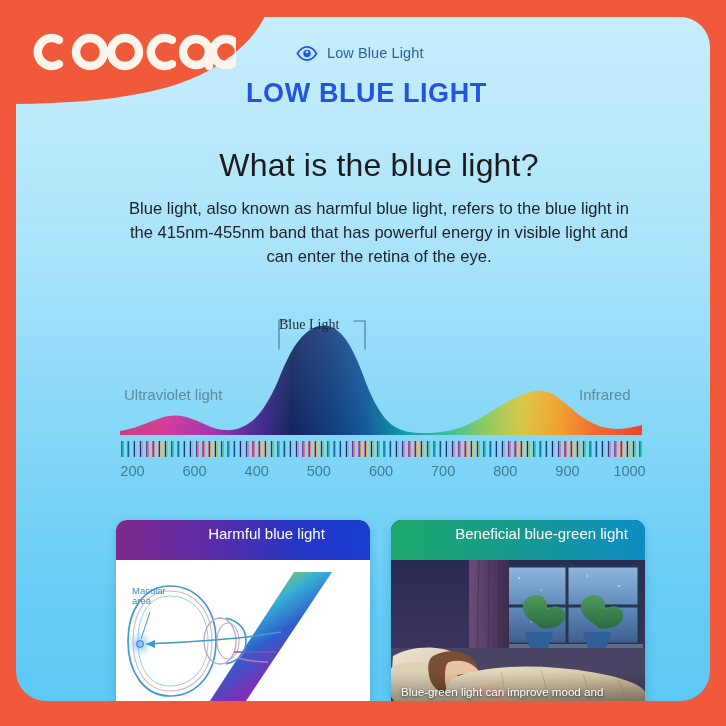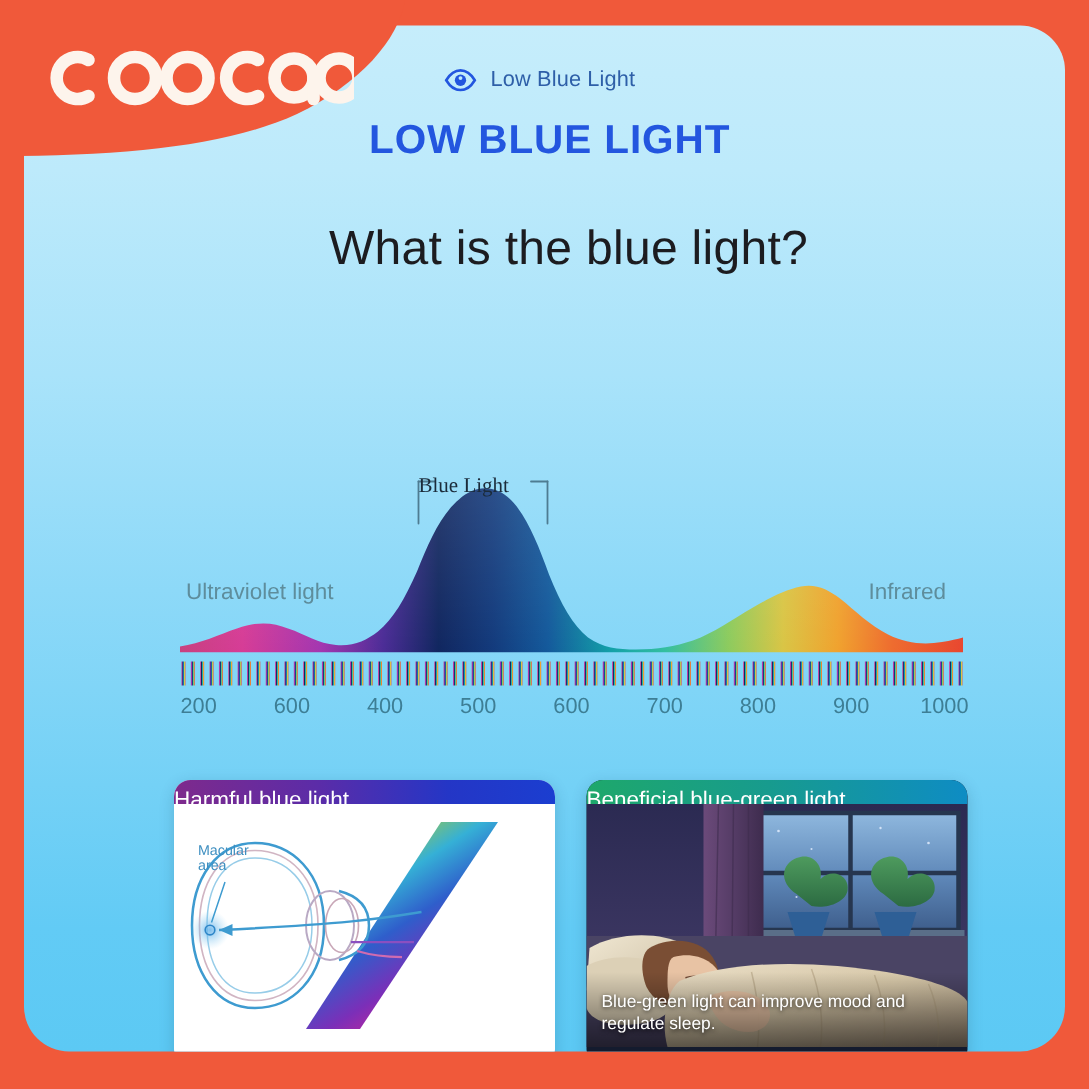--- a/index.html
+++ b/index.html
@@ -159,27 +159,28 @@
     width: 254px;
     height: 190px;
     border-radius: 11px;
     overflow: hidden;
     box-shadow: 0 3px 10px rgba(20,60,90,.20);
   }
   #card-left  { left: 100px; top: 503px; background: #ffffff; }
   #card-right { left: 375px; top: 503px; background: #141B2E; }
 
   .card-head {
-    height: 16px;
+    height: 40px;
     line-height: 28px;
-    text-align: left;
+    text-align: center;
     color: #ffffff;
     font-size: 15px;
     white-space: nowrap;
     overflow: hidden;
+    padding-left: 47px;
   }
   #head-left  { background: linear-gradient(90deg,#7E2A8C 0%, #5B2CA8 38%, #2436C6 72%, #1B3ED0 100%); }
   #head-right { background: linear-gradient(90deg,#1EA86B 0%, #179B8E 48%, #0E8CC4 100%); }
 
   .card-body { position: relative; height: 162px; }
 
   .card-caption {
     position: absolute;
     left: 10px;
     right: 8px;
@@ -368,20 +369,21 @@
           <div class="ax-tick" style="left: 447.429px; top: 150px;">900</div>
           <div class="ax-tick" style="left: 509.571px; top: 150px;">1000</div>
         </div>
     </div>
 
     <span id="lbl-uv">Ultraviolet light</span>
     <span id="lbl-ir">Infrared</span>
     <span id="lbl-blue">Blue Light</span>
 
     <div id="headline">What is the blue light?</div>
+    <div id="body-copy">Blue light, also known as harmful blue light, refers to the blue light in the 415nm-455nm band that has powerful energy in visible light and can enter the retina of the eye.</div>
 
     <div class="card" id="card-left">
       <div class="card-head" id="head-left">Harmful blue light</div>
       <div class="card-body">
         <svg id="eye-diagram" width="254" height="162" viewBox="0 0 254 162" xmlns="http://www.w3.org/2000/svg">
           <defs>
             <linearGradient id="beamGrad" x1="0.15" y1="0" x2="0.75" y2="1">
               <stop offset="0%" stop-color="#E8A63C"></stop>
               <stop offset="16%" stop-color="#9BC84A"></stop>
               <stop offset="34%" stop-color="#35B0D6"></stop>

